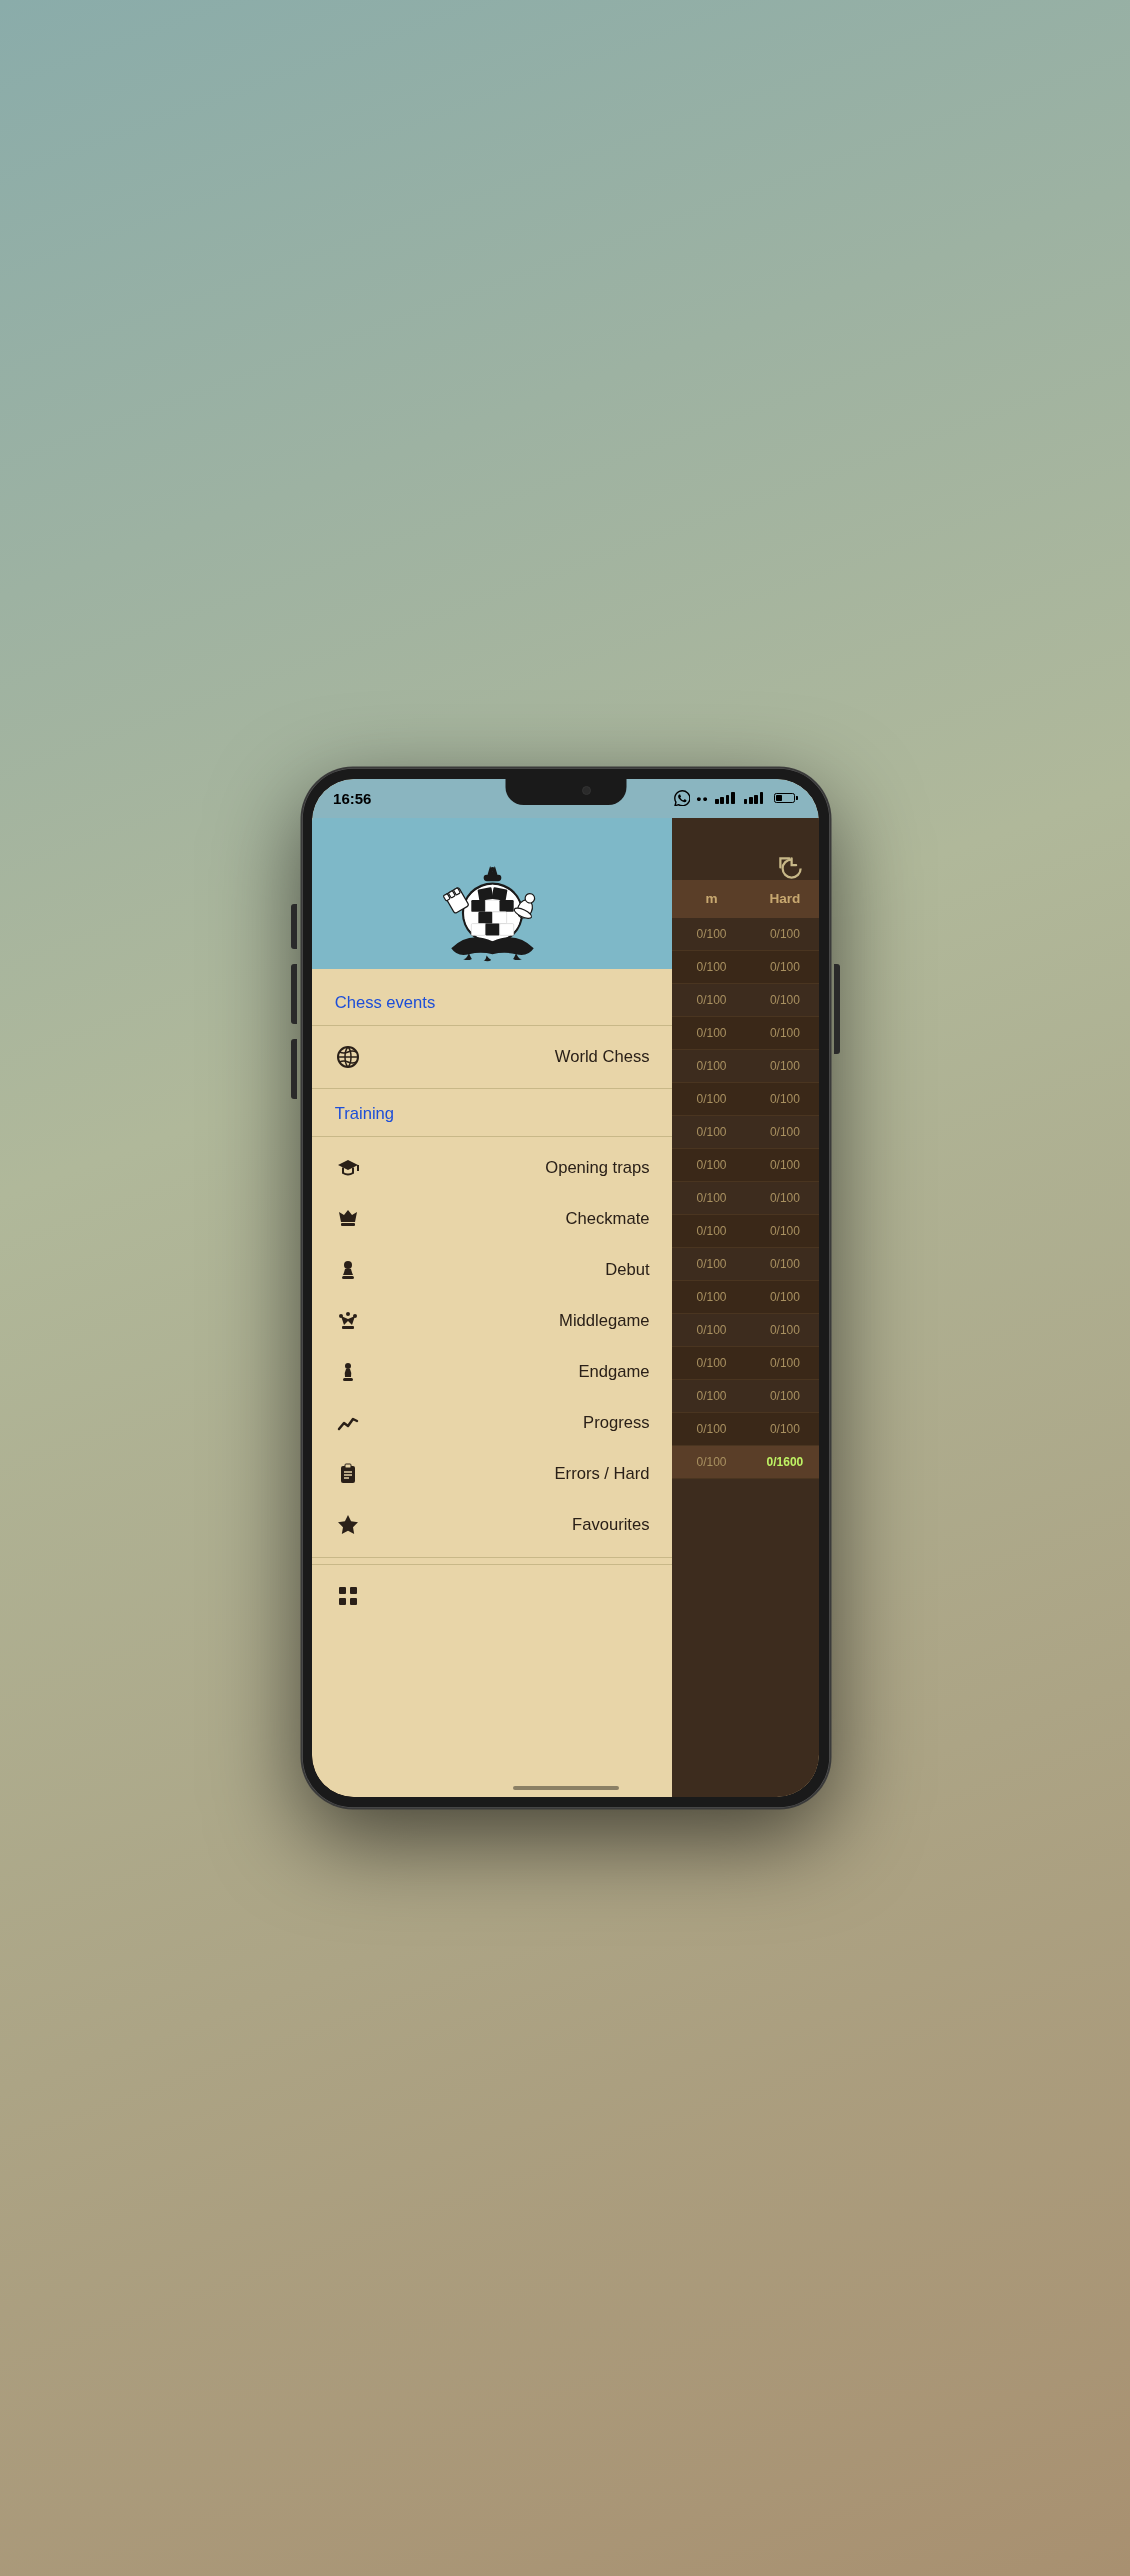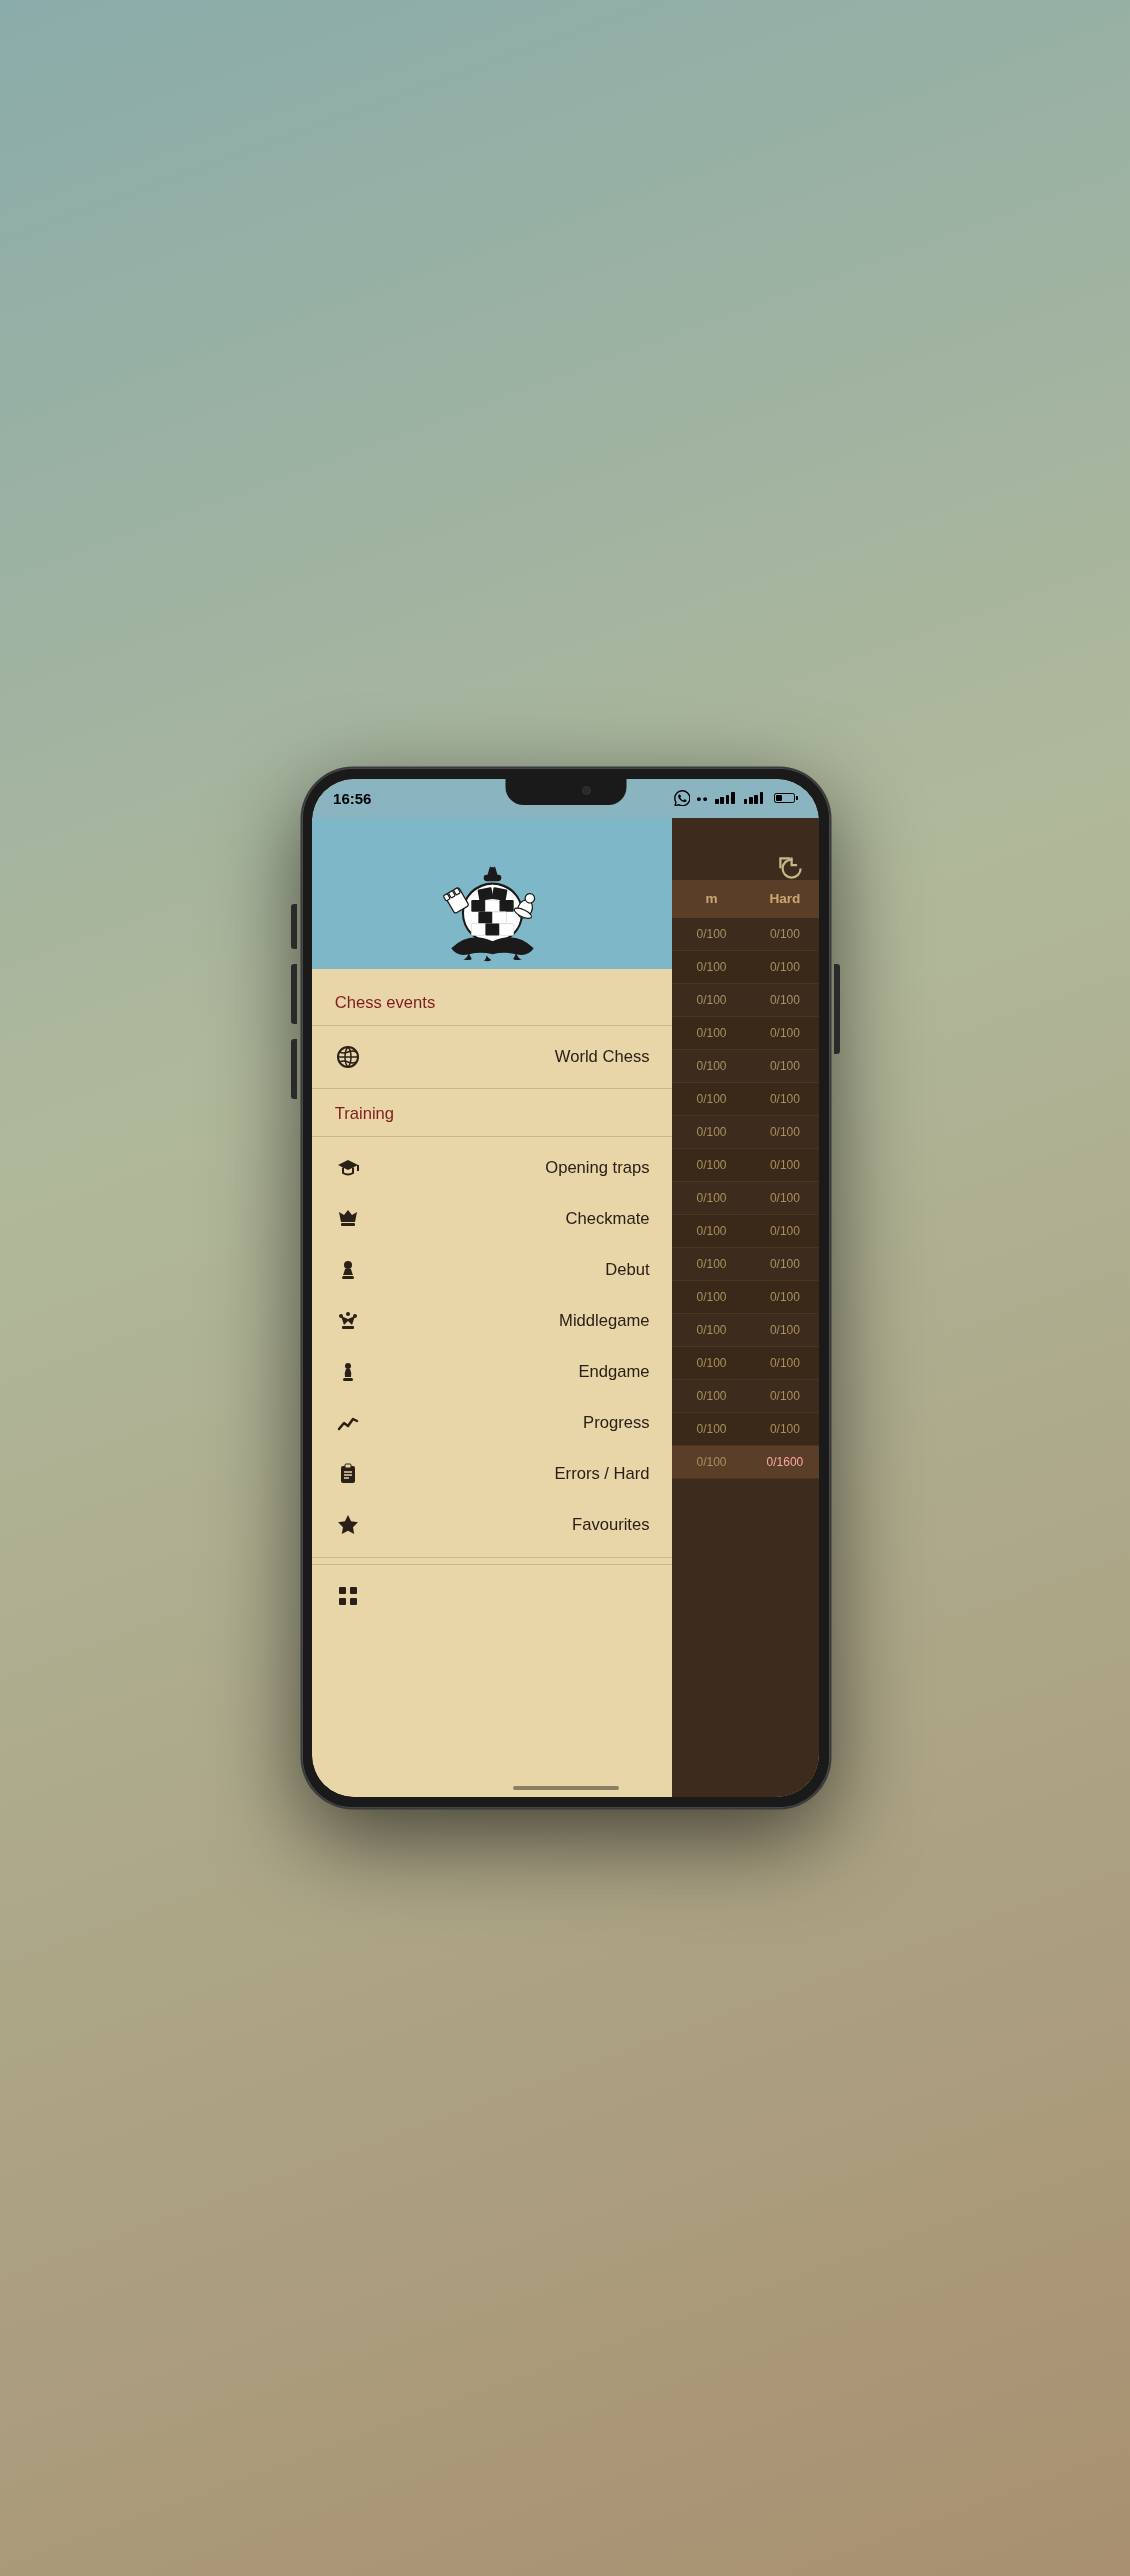--- a/index.html
+++ b/index.html
@@ -170,21 +170,21 @@
     }
 
     .drawer-content {
       flex: 1;
       overflow-y: auto;
       padding: 15px 0;
     }
 
     .section-label {
       font-size: 16.6px;
-      color: #7f1d1d;
+      color: #1d4ed8;
       padding: 9px 22.6px 6px 22.6px;
       font-weight: 400;
     }
 
     .divider {
       height: 0.8px;
       background: #c8b888;
       margin: 6px 0;
     }
 
@@ -676,21 +676,21 @@
             <div class="score-row">
               <div class="score-medium">0/100</div>
               <div class="score-hard">0/100</div>
             </div>
             <div class="score-row">
               <div class="score-medium">0/100</div>
               <div class="score-hard">0/100</div>
             </div>
             <div class="score-row score-last">
               <div class="score-medium">0/100</div>
-              <div class="score-hard" style="color:#fca5a5; font-weight:400;">0/1600</div>
+              <div class="score-hard" style="color:#bef264; font-weight:700;">0/1600</div>
             </div>
           </div>
         </div>
 
       </div>
 
       <div class="home-indicator"></div>
 
     </div>
   </div>

